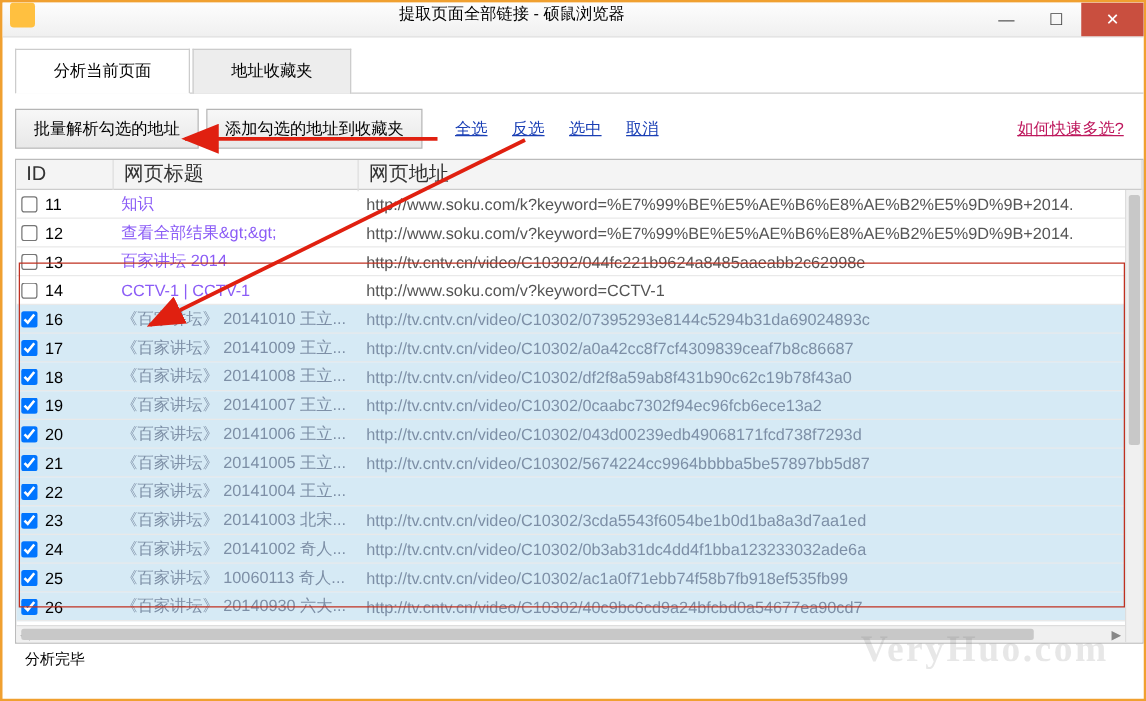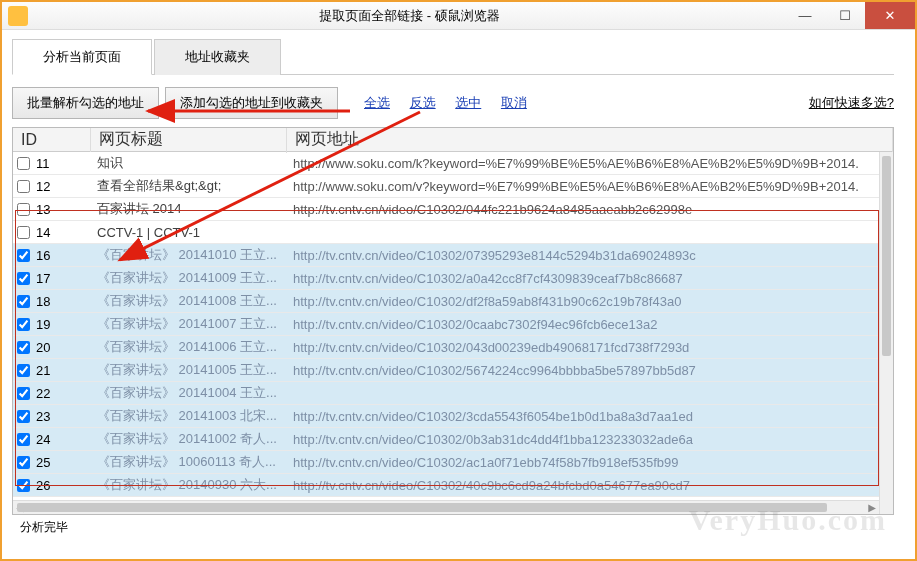--- a/index.html
+++ b/index.html
@@ -1,42 +1,42 @@
 <!DOCTYPE html>
 <html><head>
 <meta charset="utf-8">
 <style>
 *{box-sizing:border-box;margin:0;padding:0;font-family:"Microsoft YaHei",Arial,sans-serif;font-size:13px;}
 body{background:#fff;width:917px;height:561px;overflow:hidden;border:2px solid #f0a030;}
-.titlebar{height:28px;background:linear-gradient(#fdfdfd,#f0f0f0);display:flex;align-items:center;position:relative;border-bottom:1px solid #ddd;}
+.titlebar{height:28px;background:linear-gradient(#fdfdfd,#f0f0f0);display:flex;align-items:flex-start;position:relative;border-bottom:1px solid #ddd;}
 .titlebar .app-icon{width:20px;height:20px;margin:0 6px;background:#ffc040;border-radius:3px;}
 .titlebar .title{flex:1;text-align:center;font-size:13px;}
 .winbtns{display:flex;height:100%;}
 .winbtn{width:40px;display:flex;align-items:center;justify-content:center;color:#444;}
 .winbtn.close{background:#c94f3f;color:#fff;width:50px;}
-.content{padding:8px 21px 0 10px;}
+.content{padding:8px 0 0 10px;}
 .tabs{display:flex;border-bottom:1px solid #ccc;}
 .tab{padding:8px 30px;border:1px solid #ccc;border-bottom:none;background:#ededed;margin-right:2px;position:relative;top:1px;}
 .tab.active{background:#fff;border-bottom:1px solid #fff;}
 .toolbar{display:flex;align-items:center;padding:12px 0 8px 0;position:relative;}
 .btn{border:1px solid #b5b5b5;background:linear-gradient(#f7f7f7,#e8e8e8);padding:6px 14px;margin-right:6px;cursor:pointer;}
 .linkgrp{margin-left:12px;}
 .linkgrp a{color:#1a3fb5;text-decoration:underline;margin:0 8px;cursor:pointer;}
-.help{position:absolute;right:0;color:#000000;text-decoration:underline;text-align:right;}
+.help{position:absolute;right:16px;color:#be185d;text-decoration:underline;text-align:right;}
 .grid{border:1px solid #bbb;height:388px;overflow:hidden;position:relative;}
 .ghead{display:flex;background:#f4f4f4;border-bottom:1px solid #ccc;height:24px;align-items:center;}
 .ghead div{border-right:1px solid #ddd;padding:3px 8px;font-size:16px;color:#333;}
 .c-id{width:78px;}
 .c-title{width:196px;}
 .c-url{flex:1;}
 .gbody{overflow-y:auto;height:362px;}
 .row{display:flex;height:23px;align-items:center;border-bottom:1px solid #e9e9e9;}
 .row .c-id{display:flex;align-items:center;padding-left:4px;width:78px;}
 .row .c-id input{margin-right:6px;}
-.row .c-title{width:196px;padding-left:6px;white-space:nowrap;overflow:hidden;text-overflow:ellipsis;color:#404040;}
+.row .c-title{width:196px;padding-left:6px;white-space:nowrap;overflow:hidden;text-overflow:ellipsis;color:#8b5cf6;}
 .row .c-url{flex:1;padding-left:6px;white-space:nowrap;overflow:hidden;color:#555;}
 .row.sel{background:#d6eaf5;}
 .row.sel .c-title,.row.sel .c-url{color:#7d8fa6;}
 .selbox{position:absolute;border:1px solid #c03020;top:82px;left:2px;right:14px;height:276px;pointer-events:none;}
 .scroll-v{position:absolute;right:0;top:24px;width:14px;bottom:0;background:#f0f0f0;border-left:1px solid #ddd;}
 .scroll-v .thumb{position:absolute;left:2px;right:2px;top:4px;height:200px;background:#c8c8c8;border-radius:2px;}
 .scroll-h{position:absolute;left:0;right:14px;bottom:0;height:14px;background:#f0f0f0;border-top:1px solid #ddd;}
 .scroll-h .thumb{position:absolute;top:2px;bottom:2px;left:4px;width:810px;background:#c8c8c8;border-radius:2px;}
 .scroll-h .arrow{position:absolute;top:0;bottom:0;width:14px;display:flex;align-items:center;justify-content:center;color:#888;font-size:10px;}
 .scroll-h .arrow.l{left:0;} .scroll-h .arrow.r{right:0;}
@@ -105,20 +105,21 @@
           </div>
           <div class="c-title">百家讲坛 2014</div>
           <div class="c-url">http://tv.cntv.cn/video/C10302/044fc221b9624a8485aaeabb2c62998e</div>
         </div>
         <div class="row">
           <div class="c-id">
             <input type="checkbox" style="">
             <span>14</span>
           </div>
           <div class="c-title">CCTV-1 | CCTV-1</div>
+          <div class="c-url">http://www.soku.com/v?keyword=CCTV-1</div>
         </div>
         <div class="row sel">
           <div class="c-id">
             <input type="checkbox" checked="" style="">
             <span>16</span>
           </div>
           <div class="c-title">《百家讲坛》 20141010 王立...</div>
           <div class="c-url">http://tv.cntv.cn/video/C10302/07395293e8144c5294b31da69024893c</div>
         </div>
         <div class="row sel">

